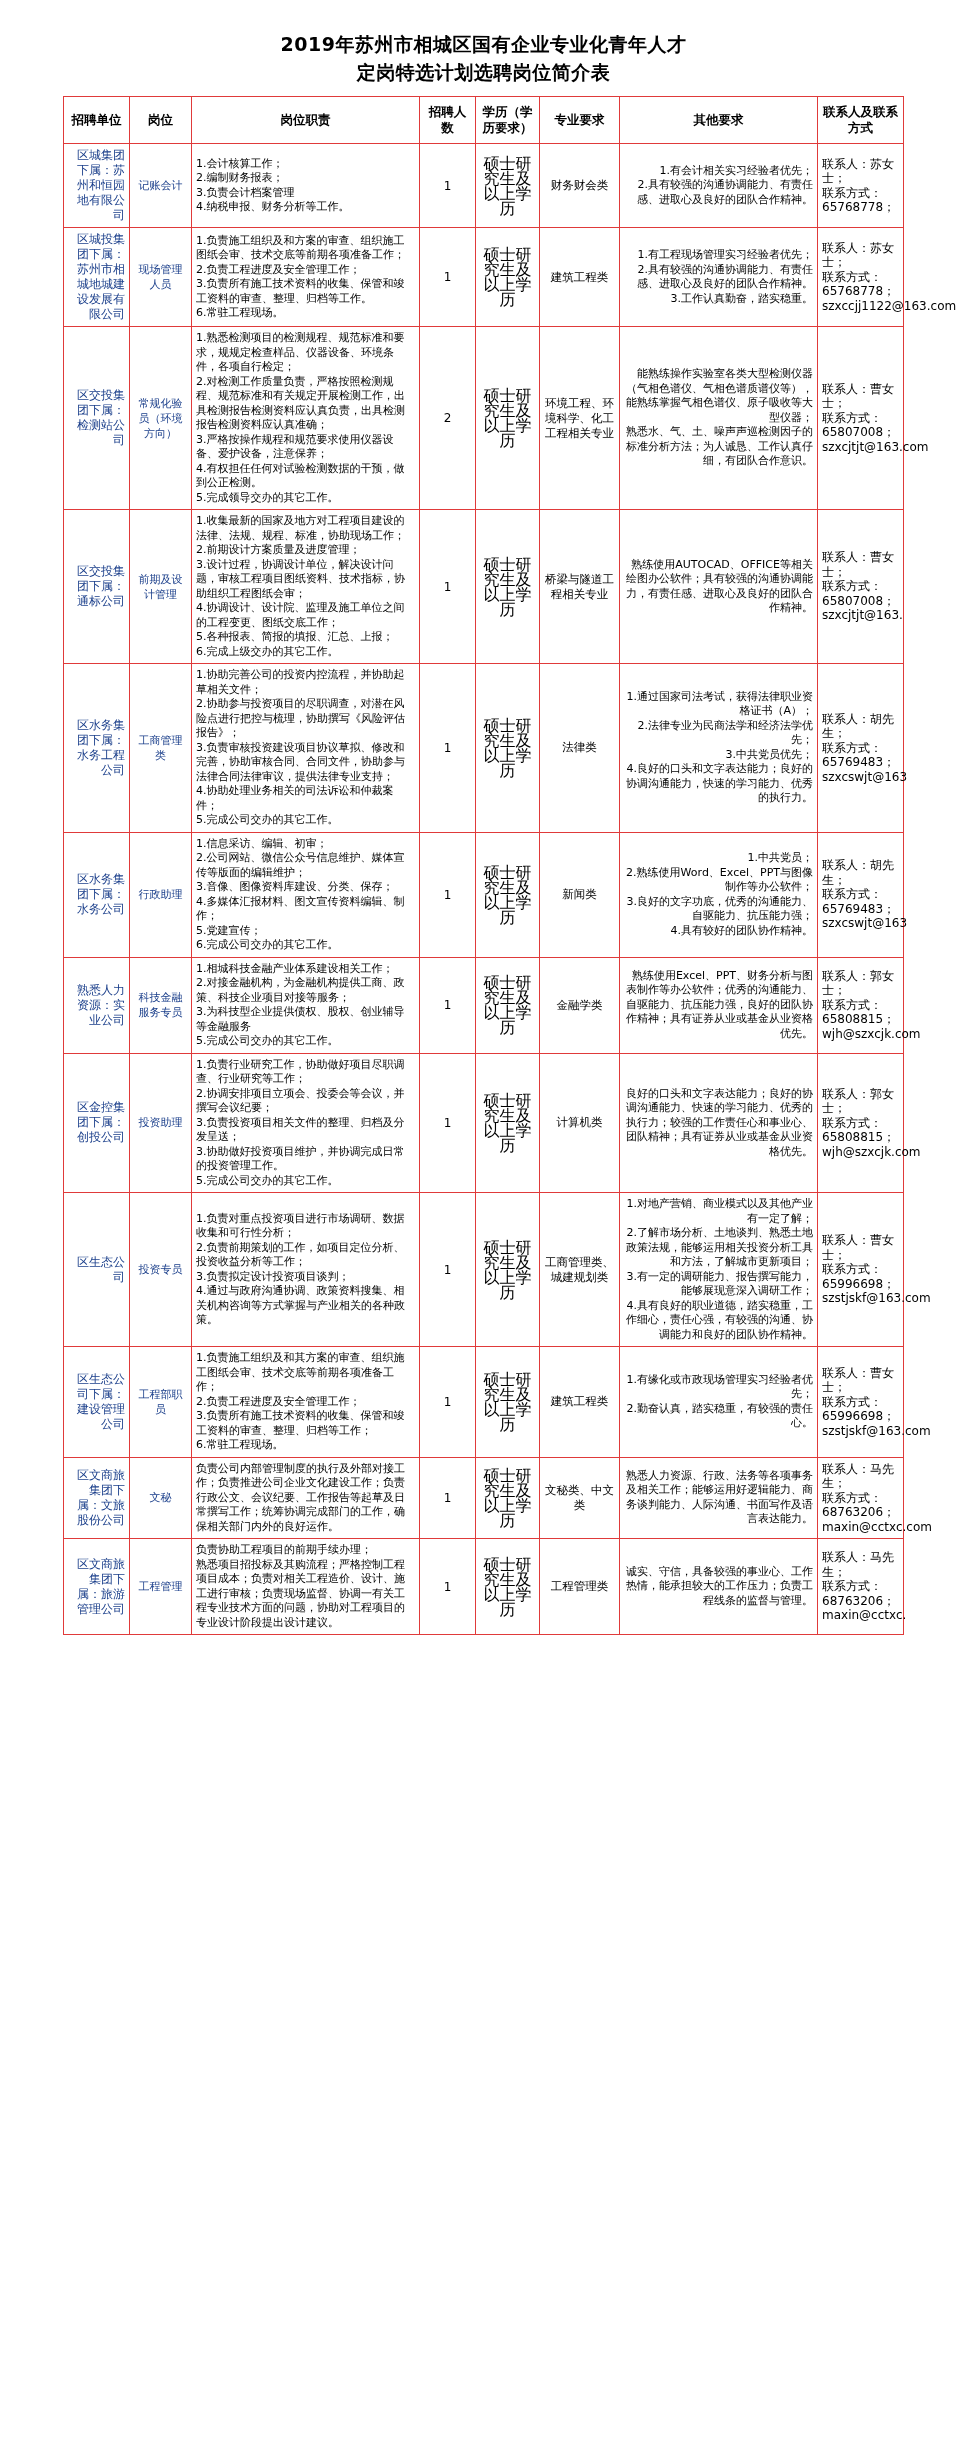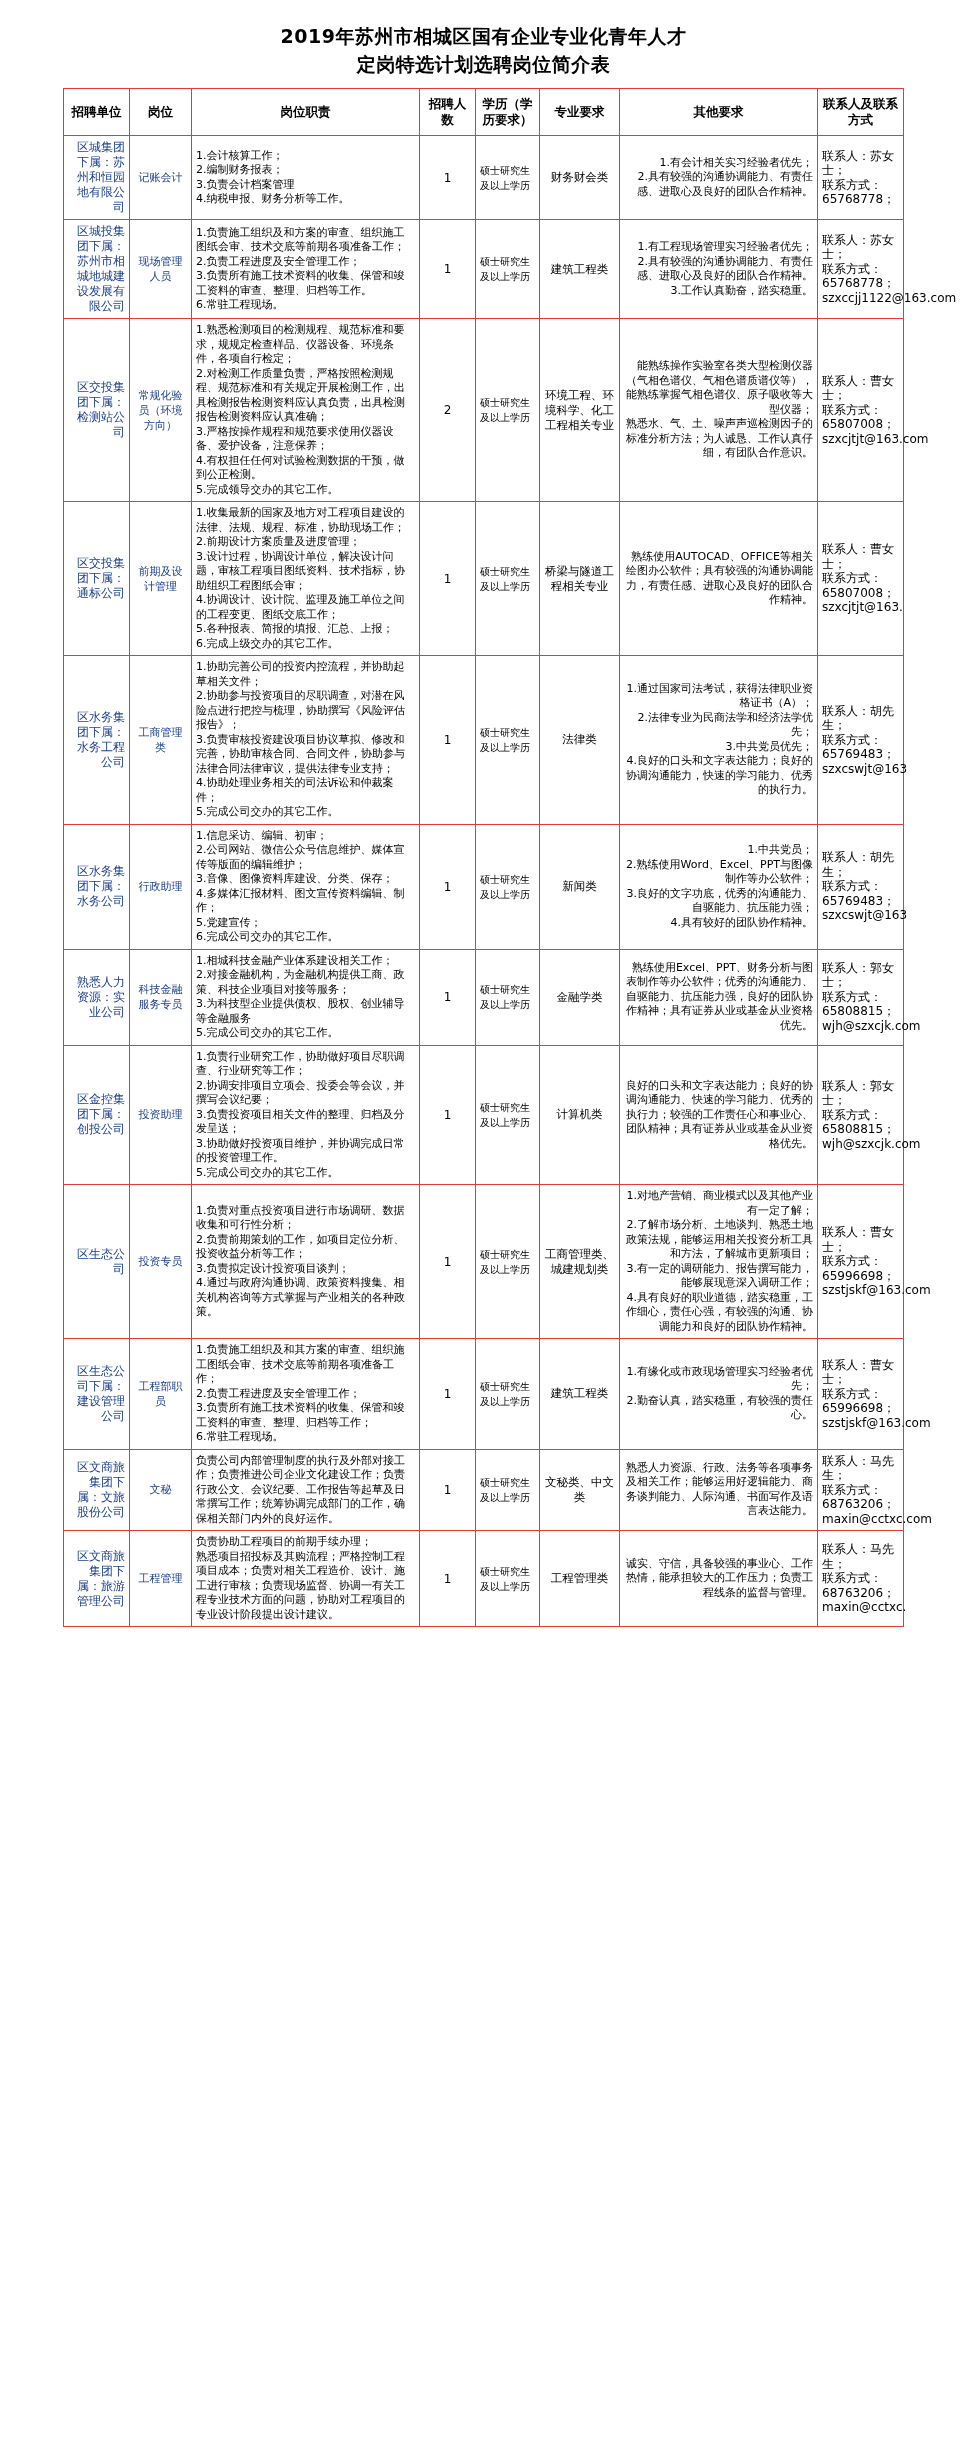--- a/index.html
+++ b/index.html
@@ -2,21 +2,21 @@
 <html><head>
 <meta charset="utf-8">
 <style>
   html,body{margin:0;padding:0;background:#ffffff;}
   body{
     width:967px;
     font-family:"DejaVu Sans","Liberation Sans",sans-serif;
     color:#000;
     -webkit-font-smoothing:antialiased;
   }
-  .page{width:967px;padding:8px;box-sizing:border-box;}
+  .page{width:967px;padding:16px;box-sizing:border-box;}
   .title-block{text-align:center;padding:14px 0 10px 0;}
   .title-line{
     font-size:19px;
     font-weight:bold;
     line-height:28px;
     letter-spacing:0.5px;
   }
   table.main{
     border-collapse:collapse;
     table-layout:fixed;
@@ -62,22 +62,22 @@
   td.duty{
     text-align:left;
     font-size:11px;
     line-height:14.5px;
   }
   td.num{
     text-align:center;
     font-size:12px;
   }
   td.edu{
-    text-align:left;
-    font-size:10px;
+    text-align:center;
+    font-size:16px;
     line-height:15px;
   }
   td.major{
     text-align:center;
     font-size:11.5px;
     line-height:15px;
   }
   td.other{
     text-align:right;
     font-size:11px;

